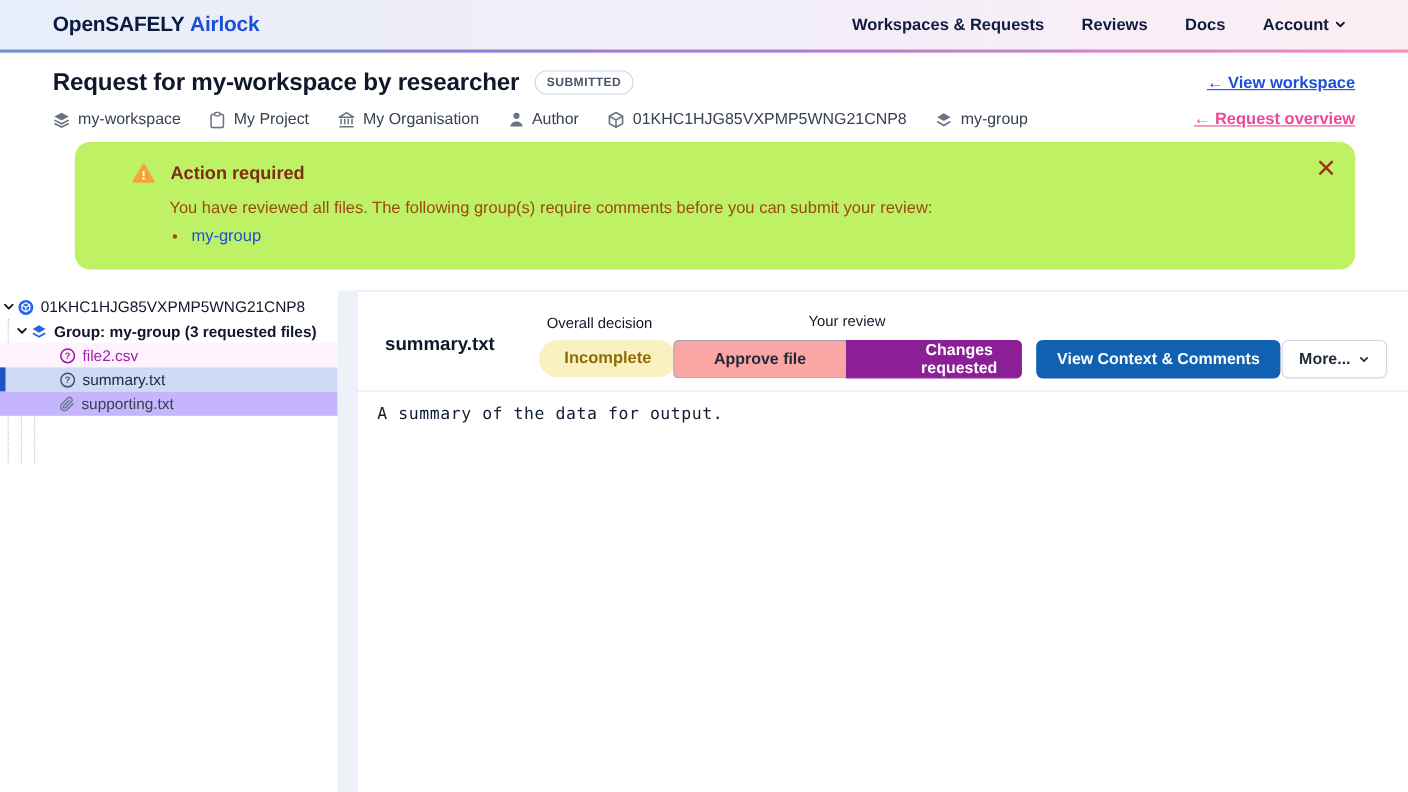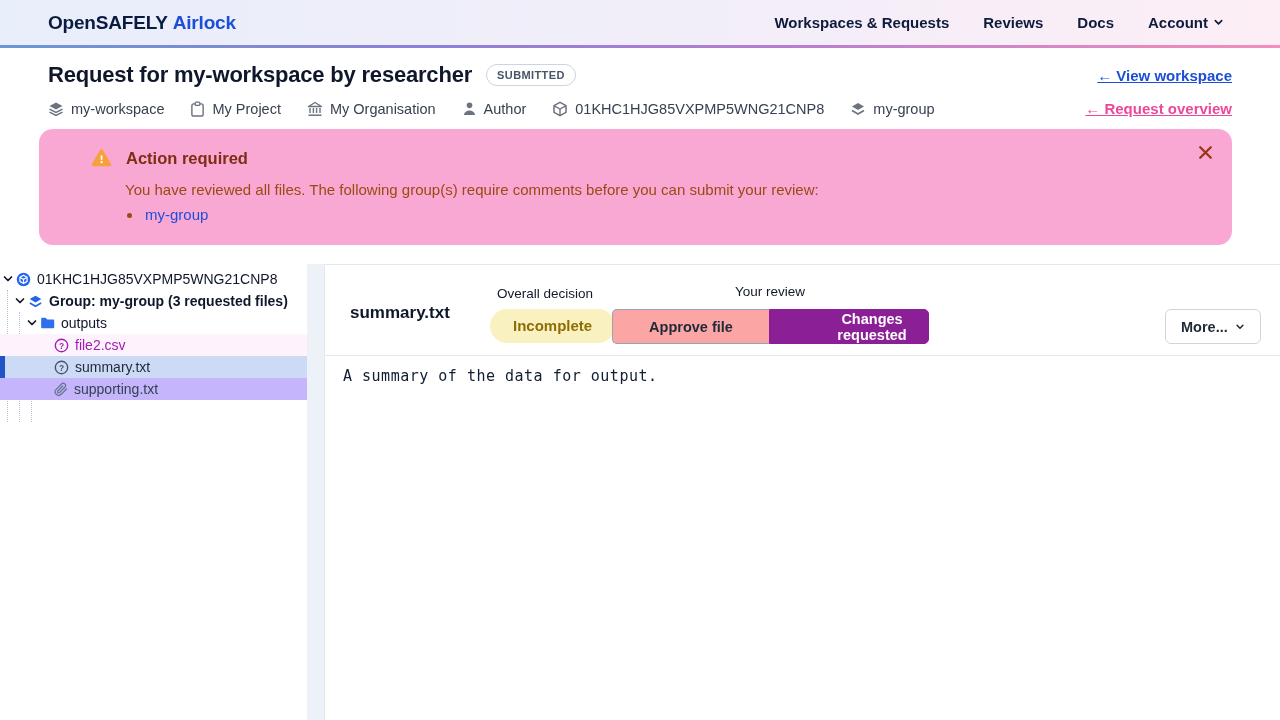--- a/index.html
+++ b/index.html
@@ -25,21 +25,21 @@
     border:1px solid #cbd5e1; border-radius:999px; padding:4px 10px; background:#fff; }
   a.hlink { margin-left:auto; color:#1d4ed8; font-weight:700; font-size:15px;
     text-decoration:underline; cursor:pointer; white-space:nowrap; }
   .meta-row { display:flex; align-items:center; gap:26px; margin-top:12px; }
   .meta-item { display:flex; align-items:center; gap:7px; font-size:14.5px; color:#374151; }
   .meta-item svg { flex:none; }
   .meta-link { margin-left:auto; color:#ec4899; font-weight:700; font-size:15px;
     text-decoration:underline; cursor:pointer; white-space:nowrap; }
 
   
-  .alert { position:relative; margin:12px 48px 0 39px; background:#f9a8d4;
+  .alert { position:relative; margin:12px 48px 0 68px; background:#bef264;
     border-radius:14px; padding:19px 52px 22px 52px; }
   .alert-head { display:flex; align-items:center; gap:14px; }
   .alert-title { font-size:16.5px; font-weight:700; color:#7c2d12; }
   .alert-body { margin:13px 0 0 34px; font-size:15px; color:#9a4a12; }
   .alert-list { margin:8px 0 0 52px; color:#9a4a12; }
   .alert-list li { font-size:15px; padding-left:2px; margin-top:2px; }
   .alert-list a { color:#1d4ed8; text-decoration:none; cursor:pointer; }
   .alert-close { position:absolute; top:12px; right:16px; width:22px; height:22px;
     background:none; border:none; cursor:pointer; display:flex; align-items:center; justify-content:center; }
 
@@ -217,33 +217,20 @@
           </span>
         <span class="ticon">
             <svg width="15" height="15" viewBox="0 0 16 16">
               <path d="M8 1.8 14.2 5.4 8 9 1.8 5.4z" fill="#2563eb"></path>
               <path d="M2 9.6 8 13l6-3.4" fill="none" stroke="#2563eb" stroke-width="1.8"></path>
             </svg>
           </span>
         <span class="lbl">Group: my-group (3 requested files)</span>
       </div>
 
-      <div class="trow lv2">
-        <span class="chev">
-            <svg width="12" height="12" viewBox="0 0 12 12">
-              <polyline points="2.5,4 6,7.5 9.5,4" fill="none" stroke="#0f172a" stroke-width="1.7" stroke-linecap="round" stroke-linejoin="round"></polyline>
-            </svg>
-          </span>
-        <span class="ticon">
-            <svg width="15" height="14" viewBox="0 0 16 15">
-              <path d="M1.2 3.2c0-.8.6-1.4 1.4-1.4h3.4l1.7 1.9h6.1c.8 0 1.4.6 1.4 1.4v6.7c0 .8-.6 1.4-1.4 1.4H2.6c-.8 0-1.4-.6-1.4-1.4z" fill="#2f6fed"></path>
-            </svg>
-          </span>
-        <span class="lbl">outputs</span>
-      </div>
 
 
       <div class="trow lv3 row-changes">
         <span class="ticon">
             <svg width="15" height="15" viewBox="0 0 16 16">
               <circle cx="8" cy="8" r="6.6" fill="none" stroke="#a21caf" stroke-width="1.5"></circle>
               <text x="8" y="11.2" text-anchor="middle" font-size="9" font-weight="bold" fill="#a21caf" font-family="Liberation Sans, sans-serif">?</text>
             </svg>
           </span>
         <span class="lbl">file2.csv</span>
@@ -276,20 +263,21 @@
 
       <span class="lbl-small lbl-overall">Overall decision</span>
       <span class="badge-incomplete">Incomplete</span>
 
       <span class="lbl-small lbl-review">Your review</span>
       <div class="btn-group">
         <button class="btn btn-approve">Approve file</button>
         <button class="btn btn-changes">Changes requested</button>
       </div>
 
+      <button class="btn btn-context">View Context &amp; Comments</button>
 
       <button class="btn btn-more">
         <span>More...</span>
         <svg width="10" height="10" viewBox="0 0 12 12">
             <polyline points="2.5,4 6,7.5 9.5,4" fill="none" stroke="#1f2937" stroke-width="1.8" stroke-linecap="round" stroke-linejoin="round"></polyline>
           </svg>
       </button>
     </div>
 
     <div class="file-content">A summary of the data for output.</div>

